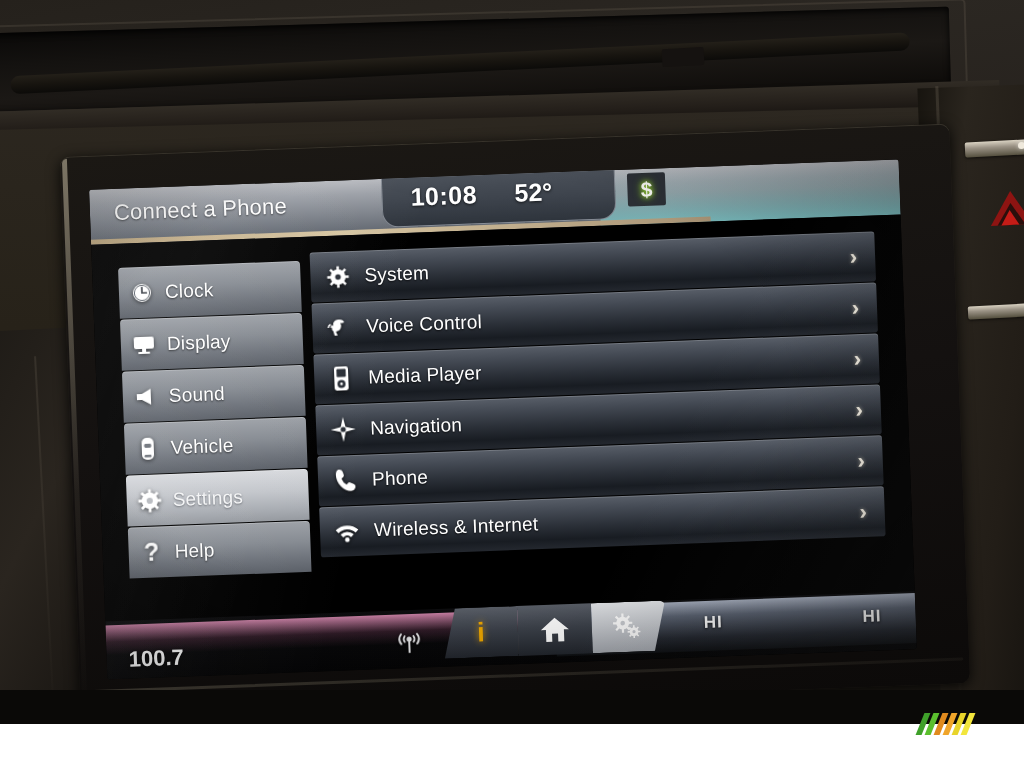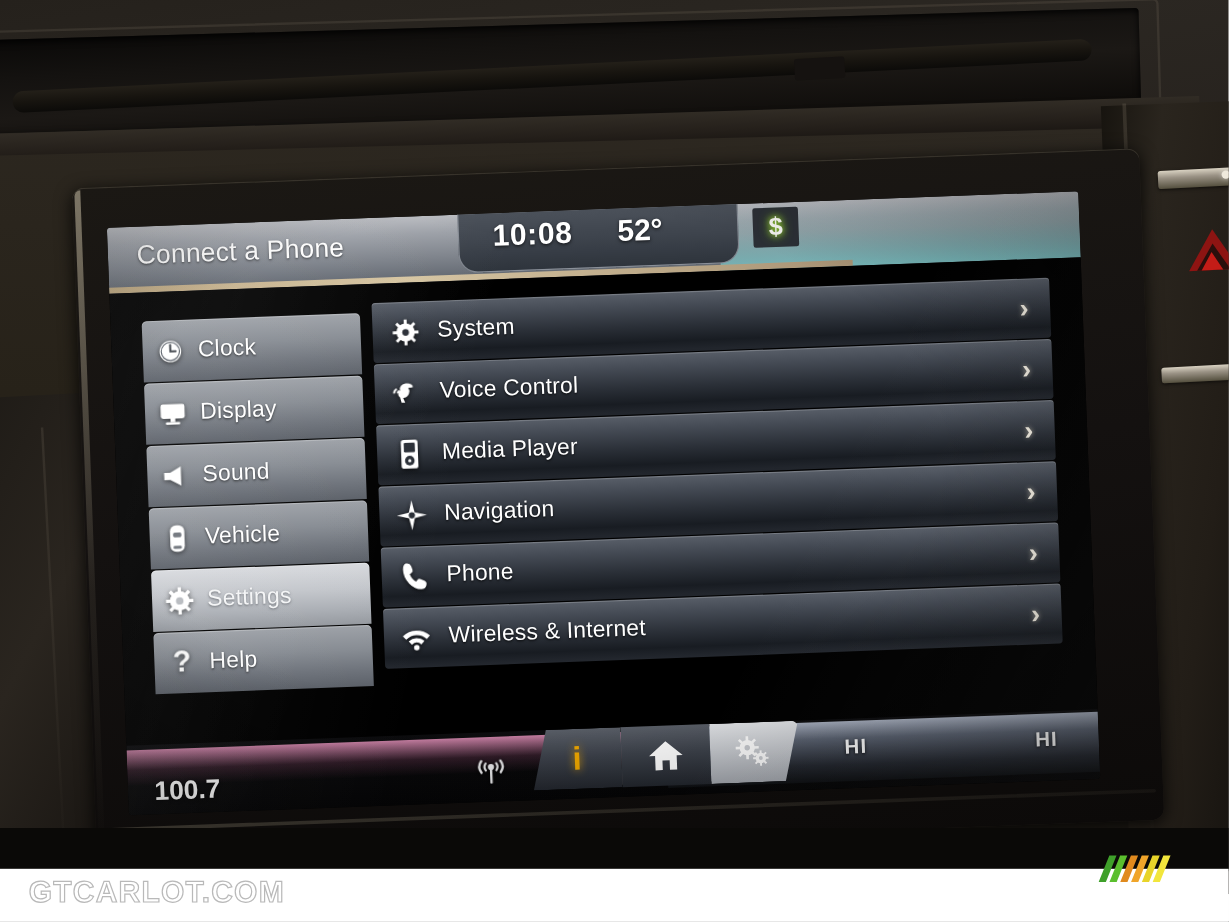--- a/index.html
+++ b/index.html
@@ -435,21 +435,20 @@
       </div>
 
       <div class="sheen"></div>
       <div class="sheen2"></div>
       <div class="vign"></div>
     </div>
   </div>
 
   <div class="blk"></div>
   <div class="wm-strip"></div>
-  <div class="wm-text">GTCARLOT.COM</div>
   <div class="wm-logo">
     <i style="background:#3fa02a"></i>
       <i style="background:#5bbf2e"></i>
     <i style="background:#e08a1e"></i>
       <i style="background:#f0a52a"></i>
     <i style="background:#e8d42a"></i>
       <i style="background:#f2e63c"></i>
   </div>
 
 </div>

